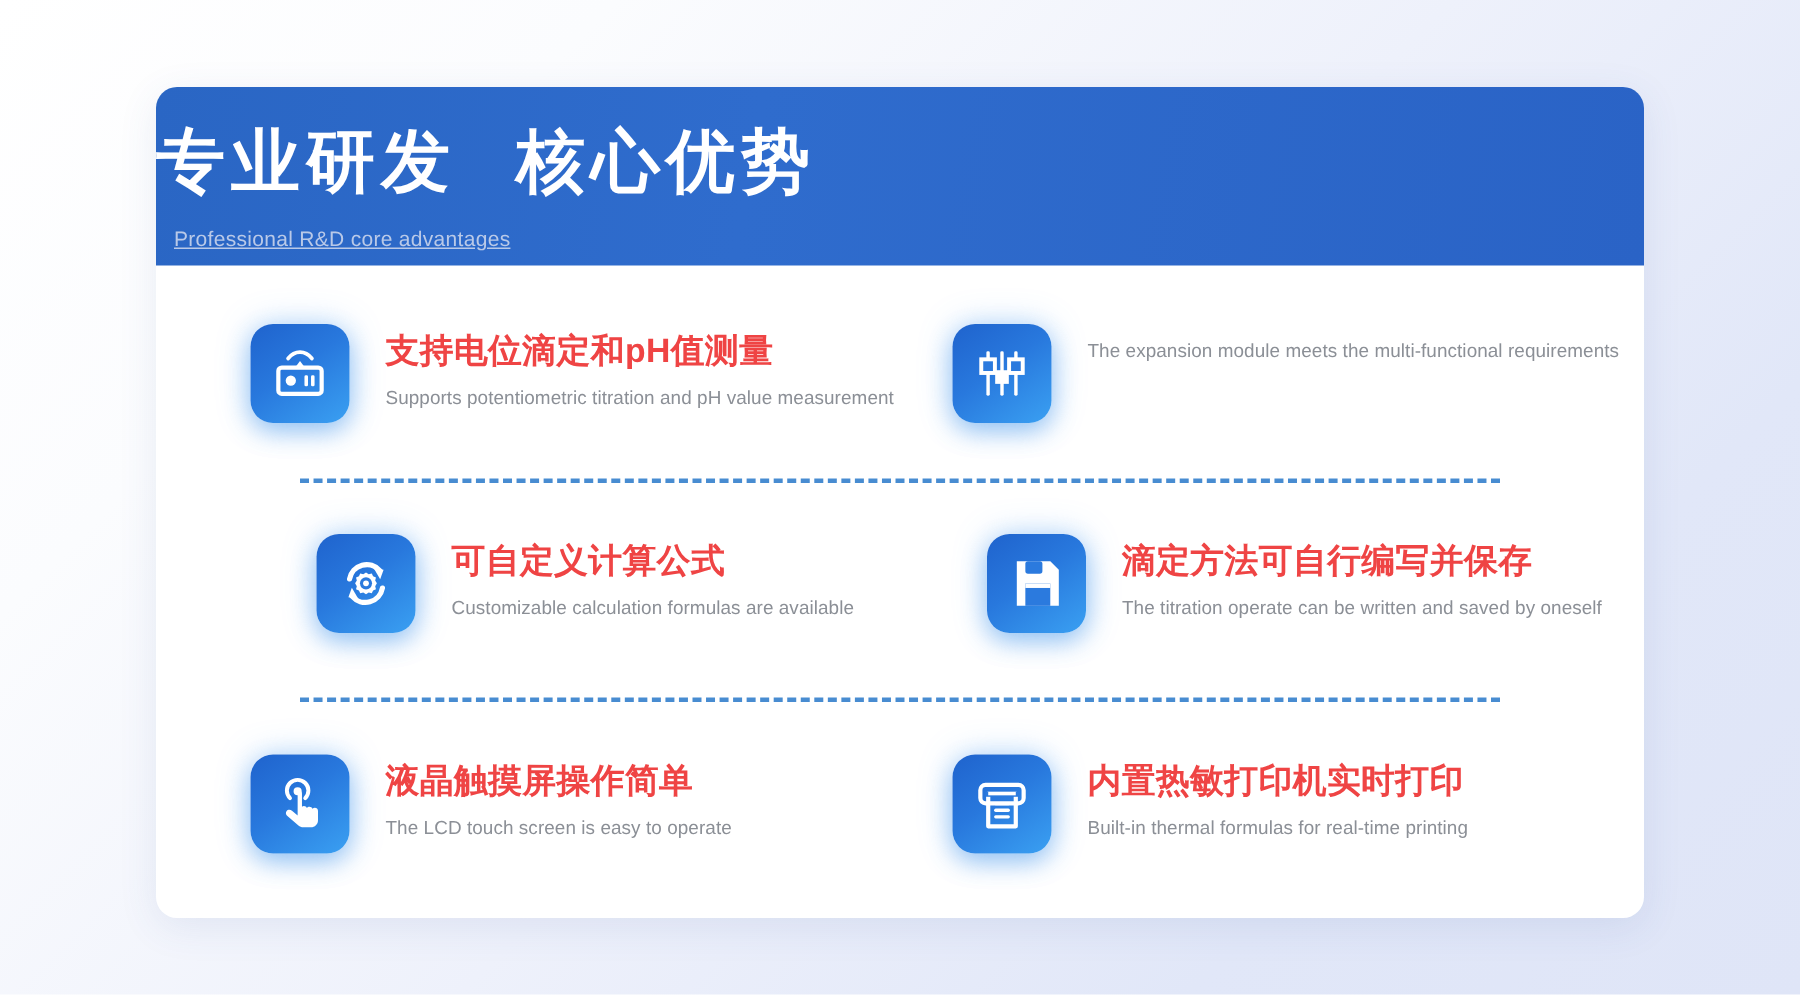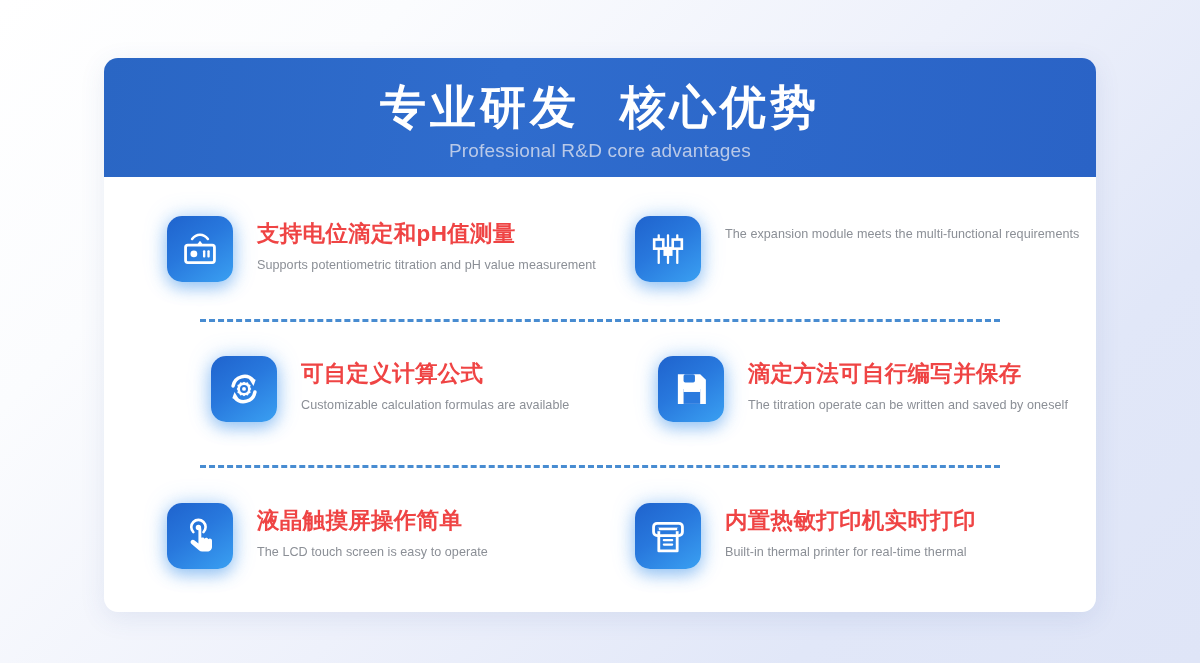--- a/index.html
+++ b/index.html
@@ -28,40 +28,41 @@
   }
 
   
   .card-header {
     position: absolute;
     left: 0;
     top: 0;
     width: 992px;
     height: 119px;
     background: linear-gradient(100deg, #2a66c4 0%, #2f6ccd 40%, #2a63c6 100%);
-    text-align: center;
+    text-align: left;
   }
   .header-title {
     margin: 0;
     padding-top: 22px;
     font-family: "DejaVu Serif", "Liberation Serif", serif;
     font-size: 46px;
     font-weight: 700;
     letter-spacing: 4px;
     line-height: 1.18;
     color: #ffffff;
     white-space: pre;
   }
   .header-subtitle {
-    margin: 1px;
+    margin: 12px;
     padding-top: 5px;
-    font-size: 19px;
+    font-size: 14px;
     font-weight: 400;
     letter-spacing: 0.2px;
     color: #b9c9e8;
+    text-decoration: underline;
   }
 
   
   .features {
     position: absolute;
     left: 0;
     top: 119px;
     width: 992px;
     height: 435px;
     box-sizing: border-box;
@@ -259,20 +260,20 @@
             <rect x="13.5" y="16" width="21" height="25" fill="none" stroke="#ffffff" stroke-width="3.2" stroke-linejoin="round"></rect>
             <rect x="11.5" y="14.5" width="25" height="4" fill="#2b7ade"></rect>
             <rect x="13.5" y="14.8" width="21" height="2.6" fill="#ffffff"></rect>
             <rect x="18" y="22.5" width="12" height="2.5" rx="1.2" fill="#ffffff"></rect>
             <rect x="18" y="27.5" width="12" height="2.5" rx="1.2" fill="#ffffff"></rect>
             <rect x="18" y="32.5" width="12" height="2.5" rx="1.2" fill="#ffffff"></rect>
           </svg>
         </div>
         <div class="feature-text">
           <p class="feature-title">内置热敏打印机实时打印</p>
-          <p class="feature-desc">Built-in thermal printer for real-time thermal</p>
+          <p class="feature-desc">Built-in thermal formulas for real-time printing</p>
         </div>
       </div>
 
     </div>
 
   </div>
 </div>
 
 </body></html>

